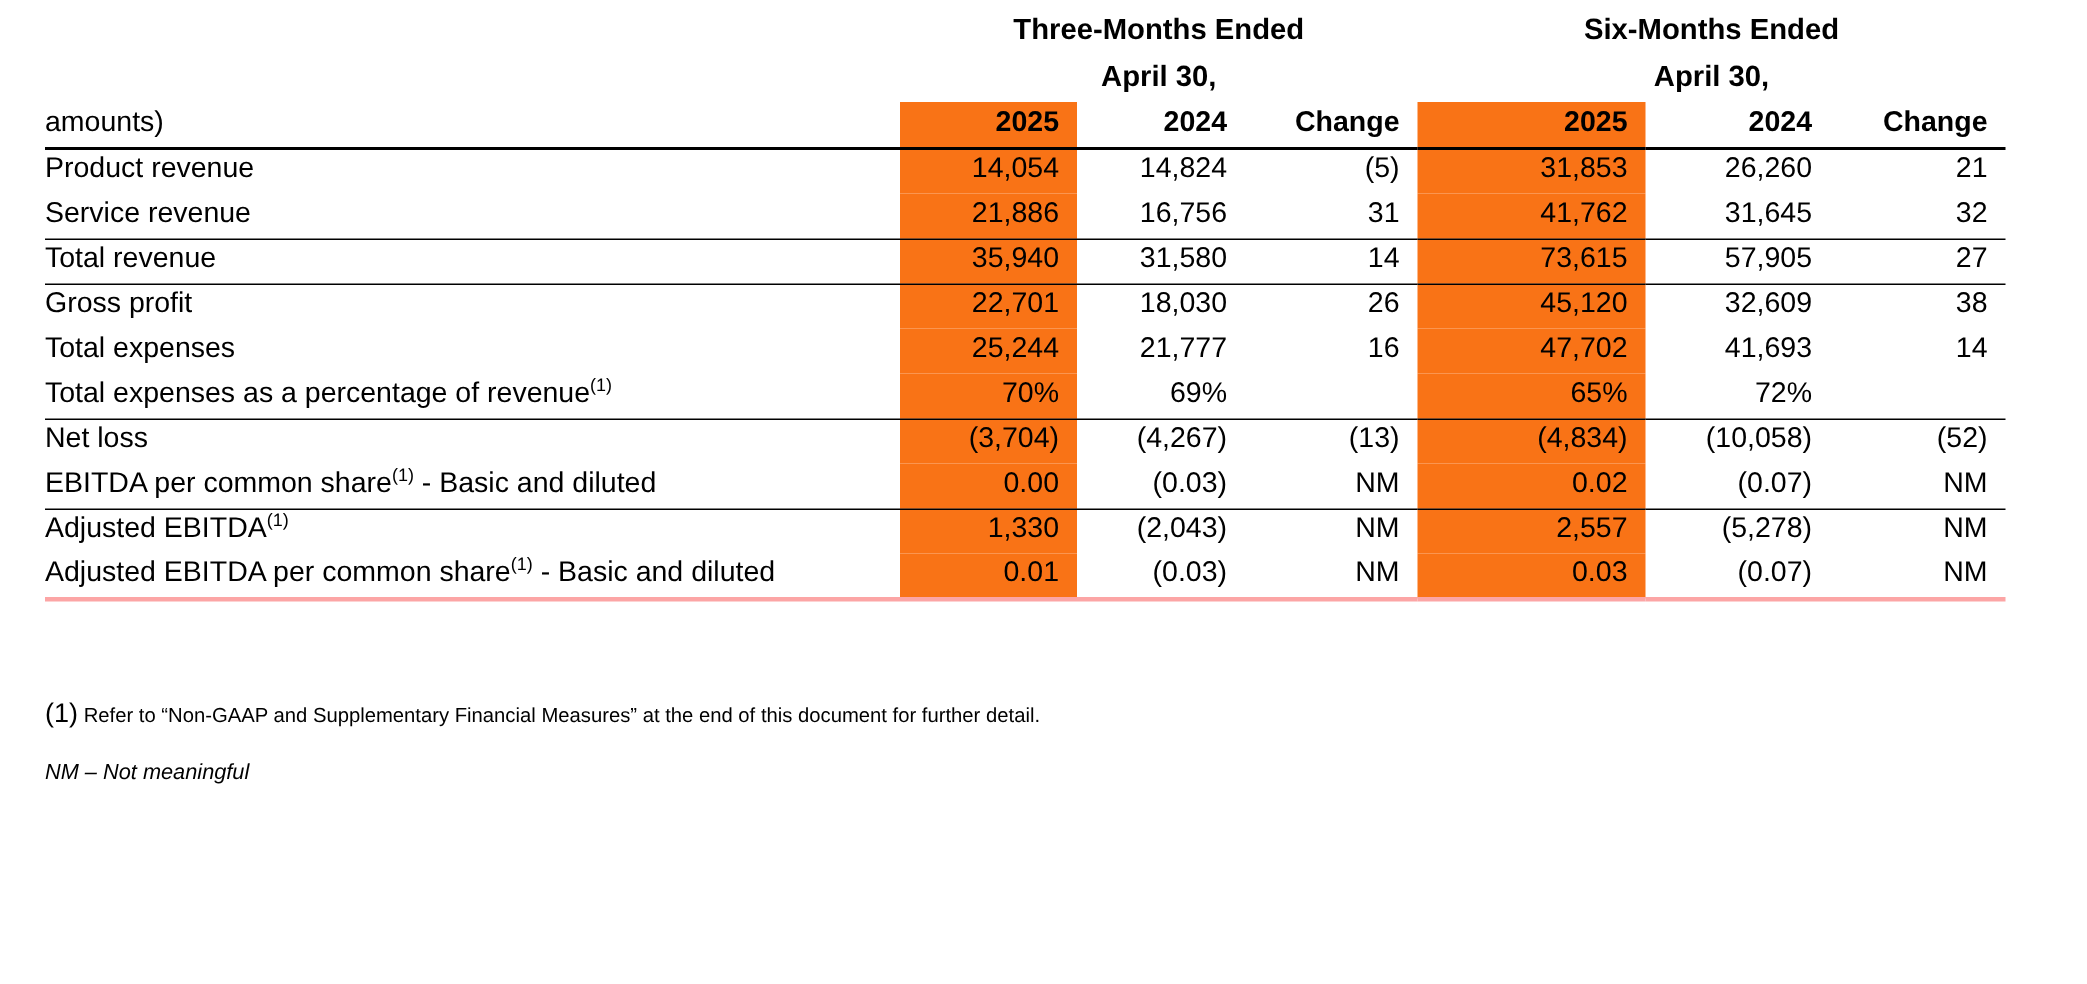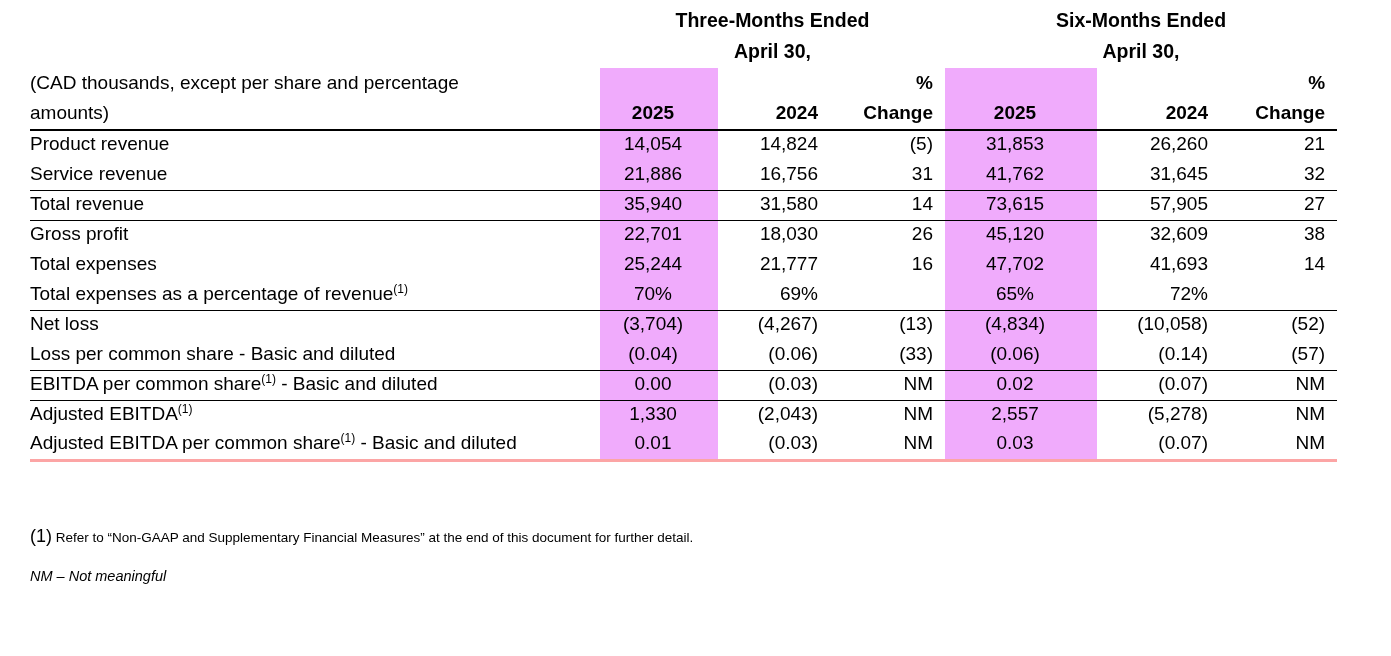--- a/index.html
+++ b/index.html
@@ -31,21 +31,21 @@
   .h-row3 td, .h-row4 td { height: 31px; }
   tbody td { height: 30px; }
   .period-title {
     font-weight: bold;
     text-align: center;
     font-size: 19.5px;
   }
   .caption { text-align: left; font-size: 19px; }
   .num { text-align: right; padding-right: 12px; }
   .bold { font-weight: bold; }
-  .shaded { background: #f0abfc; text-align: center; }
+  .shaded { background: #f97316; }
   tr.header-rule td { border-bottom: 2.5px solid #000; }
   tbody tr.rule-after td { border-bottom: 1.5px solid #000; }
   tbody tr:last-child td { border-bottom: 3px solid #fca5a5; }
   .row-label { text-align: left; }
   sup {
     font-size: 12px;
     line-height: 0;
     vertical-align: super;
   }
   .footnotes { margin-top: 64px; }
@@ -71,29 +71,20 @@
     <thead>
       <tr class="h-row1">
         <td></td>
         <td colspan="3" class="period-title">Three-Months Ended</td>
         <td colspan="3" class="period-title">Six-Months Ended</td>
       </tr>
       <tr class="h-row2">
         <td></td>
         <td colspan="3" class="period-title">April 30,</td>
         <td colspan="3" class="period-title">April 30,</td>
-      </tr>
-      <tr class="h-row3">
-        <td class="caption">(CAD thousands, except per share and percentage</td>
-        <td class="shaded"></td>
-        <td></td>
-        <td class="num bold">%</td>
-        <td class="shaded"></td>
-        <td></td>
-        <td class="num bold">%</td>
       </tr>
       <tr class="h-row4 header-rule">
         <td class="caption">amounts)</td>
         <td class="shaded num bold">2025</td>
         <td class="num bold">2024</td>
         <td class="num bold">Change</td>
         <td class="shaded num bold">2025</td>
         <td class="num bold">2024</td>
         <td class="num bold">Change</td>
       </tr>
@@ -156,29 +147,20 @@
         <tr>
           <td class="row-label">Net loss</td>
           <td class="num shaded">(3,704)</td>
           <td class="num">(4,267)</td>
           <td class="num">(13)</td>
           <td class="num shaded">(4,834)</td>
           <td class="num">(10,058)</td>
           <td class="num">(52)</td>
         </tr>
         <tr class="rule-after">
-          <td class="row-label">Loss per common share - Basic and diluted</td>
-          <td class="num shaded">(0.04)</td>
-          <td class="num">(0.06)</td>
-          <td class="num">(33)</td>
-          <td class="num shaded">(0.06)</td>
-          <td class="num">(0.14)</td>
-          <td class="num">(57)</td>
-        </tr>
-        <tr class="rule-after">
           <td class="row-label">EBITDA per common share<sup>(1)</sup> - Basic and diluted</td>
           <td class="num shaded">0.00</td>
           <td class="num">(0.03)</td>
           <td class="num">NM</td>
           <td class="num shaded">0.02</td>
           <td class="num">(0.07)</td>
           <td class="num">NM</td>
         </tr>
         <tr>
           <td class="row-label">Adjusted EBITDA<sup>(1)</sup></td>

